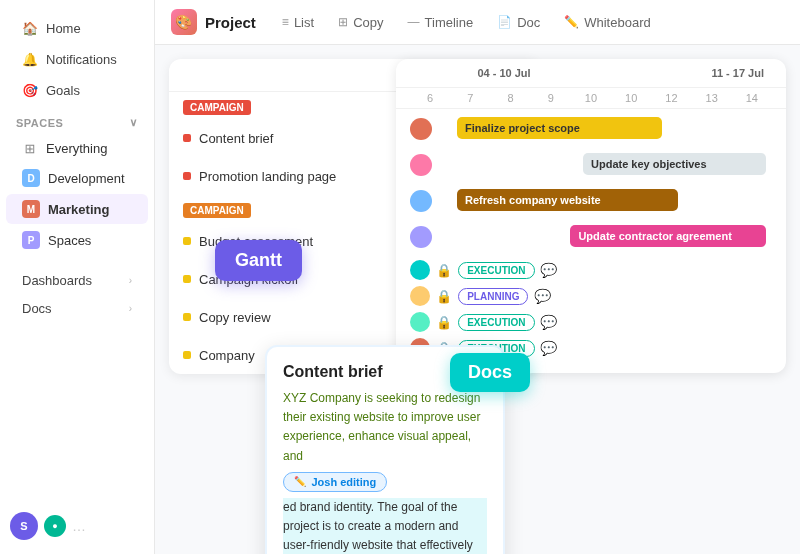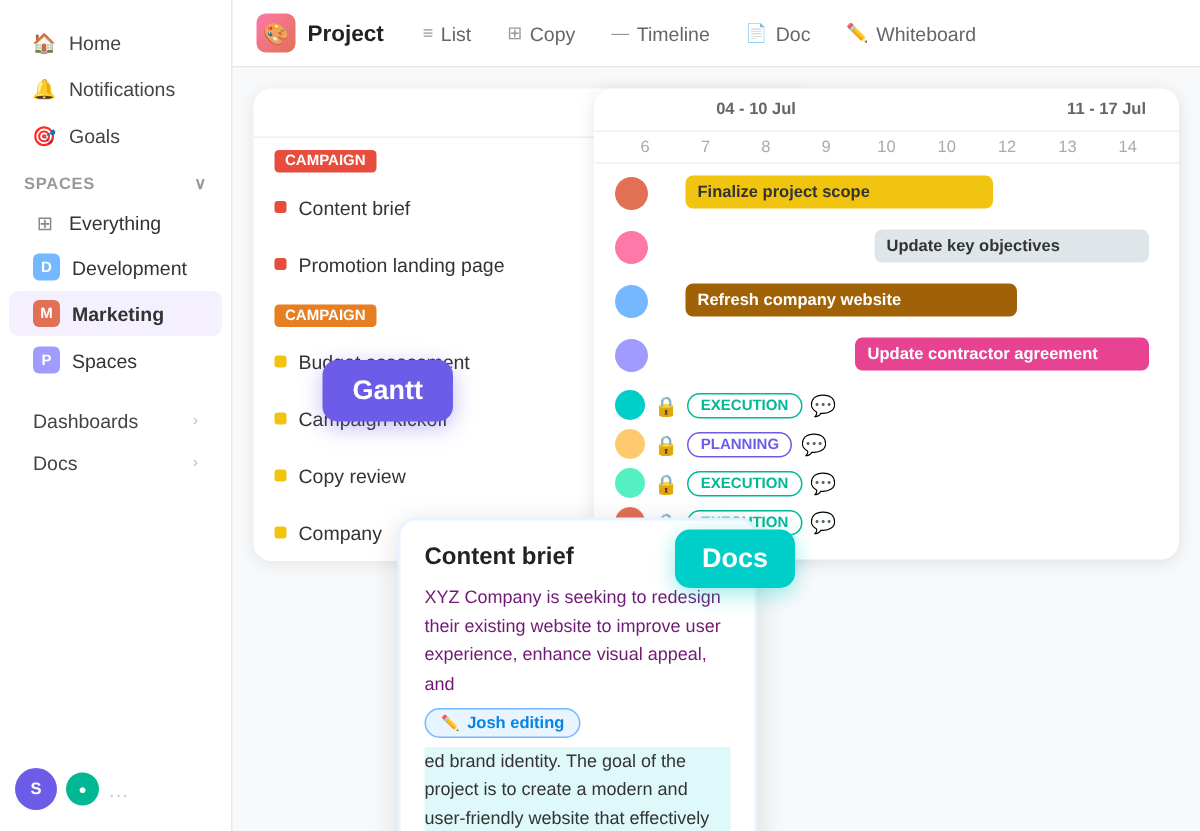--- a/index.html
+++ b/index.html
@@ -355,21 +355,21 @@
       border: 2px solid #e8f4ff;
     }
     .docs-title {
       font-size: 16px;
       font-weight: 700;
       color: #222;
       margin-bottom: 8px;
     }
     .docs-text {
       font-size: 12px;
-      color: #701a75;
+      color: #4d7c0f;
       line-height: 1.6;
     }
     .docs-editing-badge {
       display: inline-flex;
       align-items: center;
       gap: 5px;
       background: #e8f4ff;
       border: 1.5px solid #74b9ff;
       border-radius: 15px;
       padding: 3px 10px;

